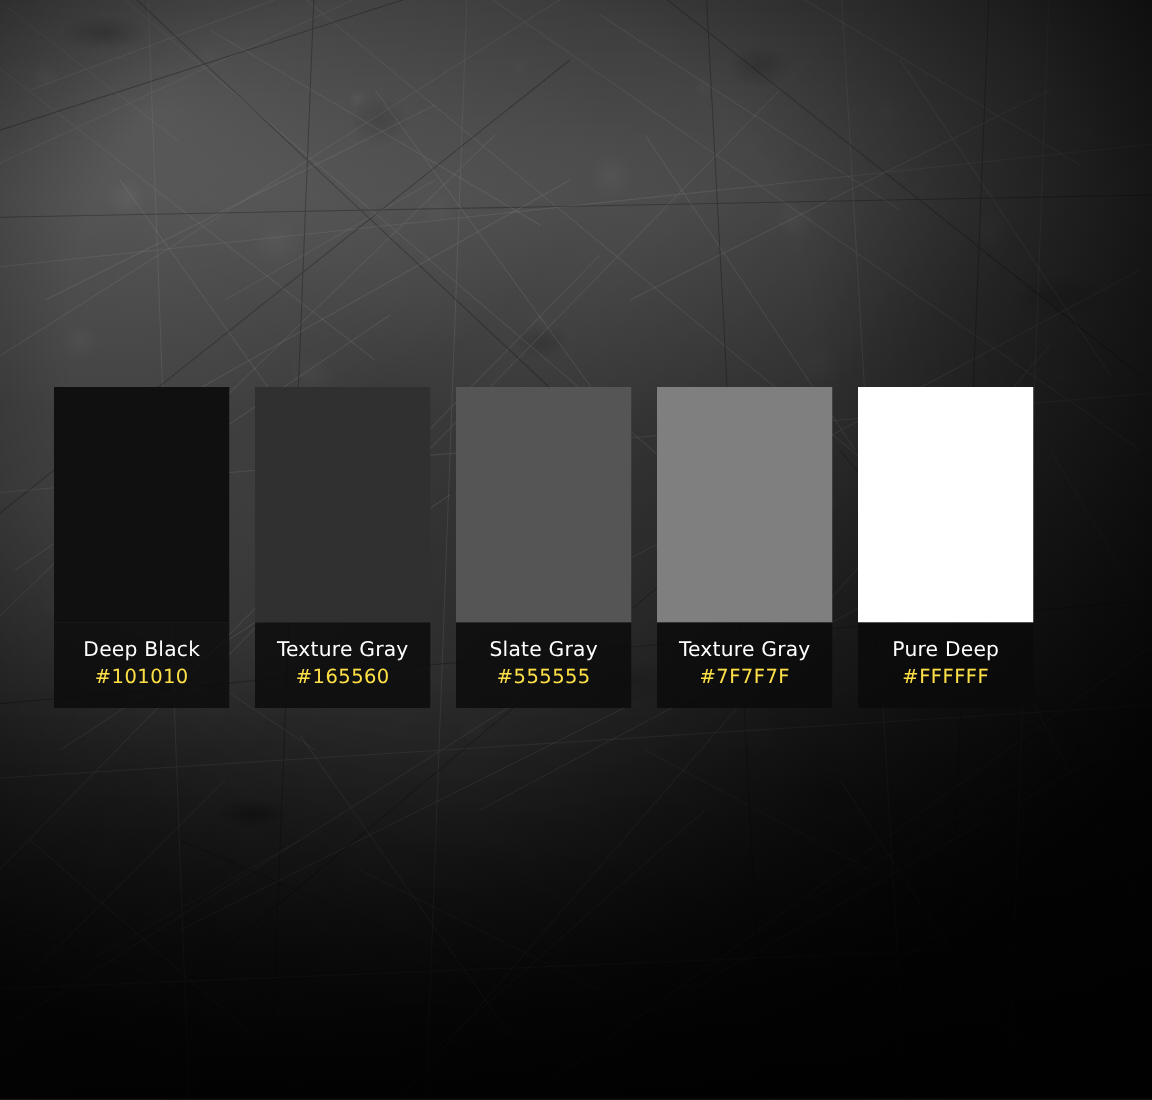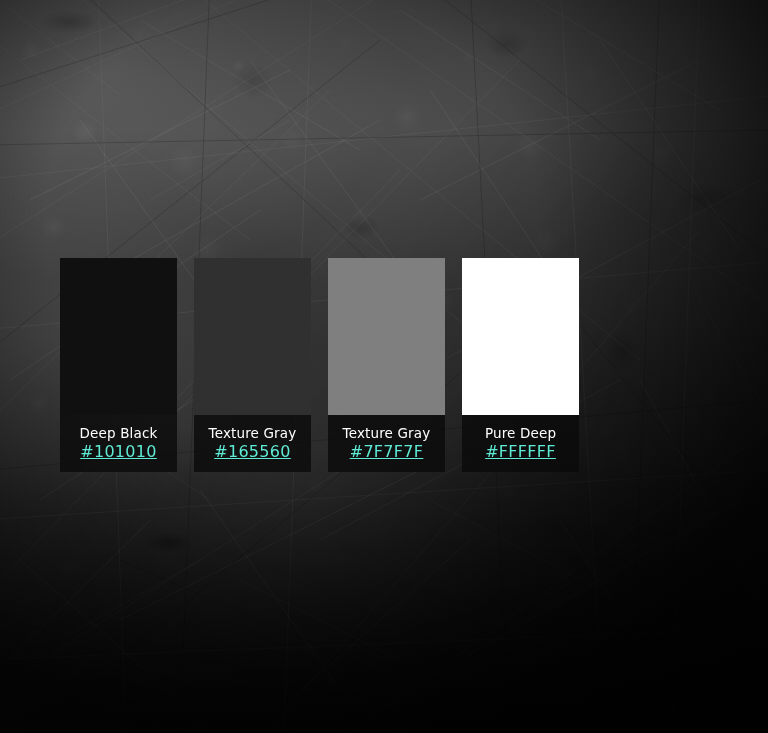--- a/index.html
+++ b/index.html
@@ -108,21 +108,21 @@
     background:
       radial-gradient(ellipse 560px 520px at 38% 30%, rgba(0,0,0,0) 0%, rgba(0,0,0,0) 44%, rgba(0,0,0,0.45) 78%, rgba(0,0,0,0.78) 100%),
       linear-gradient(135deg, rgba(0,0,0,0) 38%, rgba(0,0,0,0.42) 82%, rgba(0,0,0,0.62) 100%),
       linear-gradient(to bottom, rgba(0,0,0,0.22) 0%, rgba(0,0,0,0) 18%, rgba(0,0,0,0) 62%, rgba(0,0,0,0.40) 100%);
   }
 
   
 
   #palette {
     position: absolute;
-    left: 60px;
+    left: 36px;
     top: 258px;
     width: 664px;
     height: 214px;
     display: flex;
     gap: 17px;
   }
 
   .swatch-card {
     position: relative;
     width: 117px;
@@ -151,26 +151,25 @@
 
   .swatch-name {
     color: #ffffff;
     font-size: 13.5px;
     line-height: 17px;
     letter-spacing: 0.15px;
     white-space: nowrap;
   }
 
   .swatch-hex {
-    color: #5eead4;
-    font-size: 16px;
+    color: #fde047;
+    font-size: 13px;
     line-height: 16px;
     letter-spacing: 0.3px;
     white-space: nowrap;
-    text-decoration: underline;
   }
 </style>
 </head>
 <body>
 
 <div id="stage">
 
   <div class="bg-layer" id="bg-base"></div>
   <div class="bg-layer" id="bg-mottle"></div>
   <div class="bg-layer" id="bg-smudge"></div>
@@ -267,20 +266,27 @@
     </div>
 
     <div class="swatch-card">
       <div class="swatch-color" style="background-color: rgb(48, 48, 48);"></div>
       <div class="swatch-label">
         <div class="swatch-name">Texture Gray</div>
         <div class="swatch-hex">#165560</div>
       </div>
     </div>
 
+    <div class="swatch-card">
+      <div class="swatch-color" style="background-color: rgb(85, 85, 85);"></div>
+      <div class="swatch-label">
+        <div class="swatch-name">Slate Gray</div>
+        <div class="swatch-hex">#555555</div>
+      </div>
+    </div>
 
     <div class="swatch-card">
       <div class="swatch-color" style="background-color: rgb(127, 127, 127);"></div>
       <div class="swatch-label">
         <div class="swatch-name">Texture Gray</div>
         <div class="swatch-hex">#7F7F7F</div>
       </div>
     </div>
 
     <div class="swatch-card">

